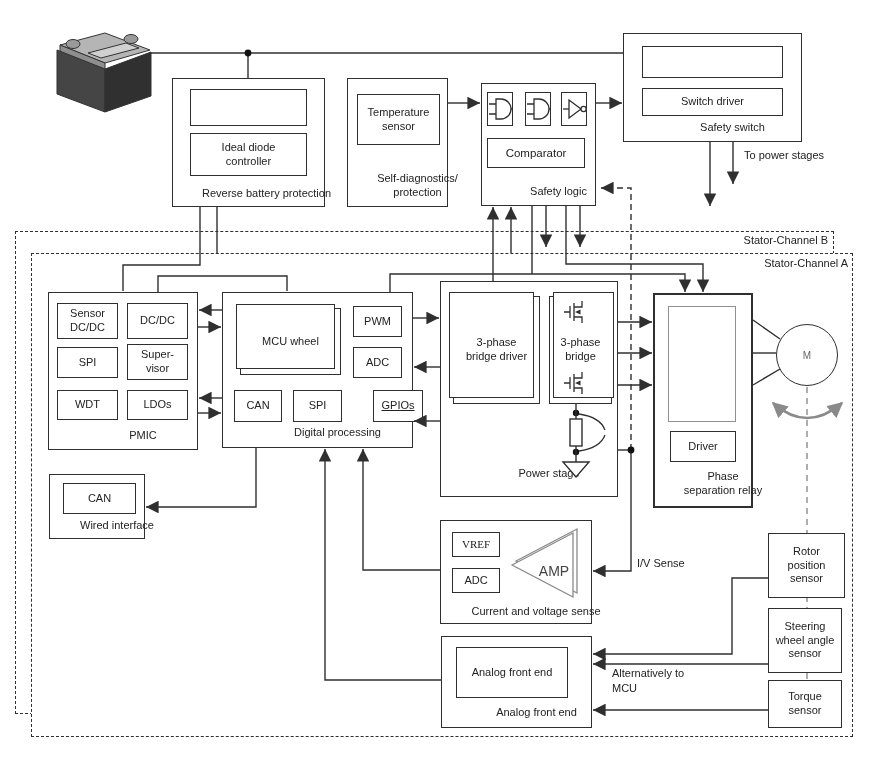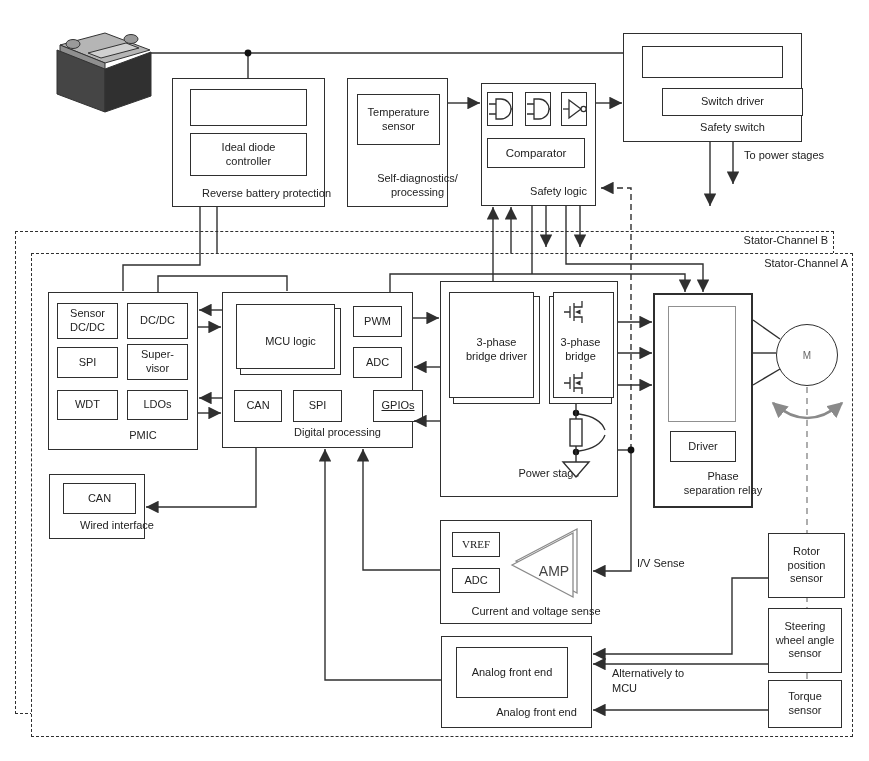--- a/index.html
+++ b/index.html
@@ -32,48 +32,48 @@
 <div class="box" style="left:172px;top:78px;width:153px;height:129px;"></div>
 <div class="box inner" style="left:190px;top:89px;width:117px;height:37px;"></div>
 <div class="box inner cell" style="left:190px;top:133px;width:117px;height:43px;">Ideal diode
 controller</div>
 <div class="lbl" style="left:172px;top:186px;width:149px;">Reverse battery protection</div>
 
 <div class="box" style="left:347px;top:78px;width:101px;height:129px;"></div>
 <div class="box inner cell" style="left:357px;top:94px;width:83px;height:51px;">Temperature
 sensor</div>
 <div class="lbl" style="left:345px;top:171px;width:105px;">Self-diagnostics/
-processing</div>
+protection</div>
 
 <div class="box" style="left:481px;top:83px;width:115px;height:123px;"></div>
 <div class="box inner" style="left:487px;top:92px;width:26px;height:34px;"></div>
 <div class="box inner" style="left:525px;top:92px;width:26px;height:34px;"></div>
 <div class="box inner" style="left:561px;top:92px;width:26px;height:34px;"></div>
 <div class="box inner cell" style="left:487px;top:138px;width:98px;height:30px;font-size:11.5px;">Comparator</div>
 <div class="lbl" style="left:481px;top:184px;width:115px;">Safety logic</div>
 
 <div class="box" style="left:623px;top:33px;width:179px;height:109px;"></div>
 <div class="box inner" style="left:642px;top:46px;width:141px;height:32px;"></div>
-<div class="box inner cell" style="left:642px;top:88px;width:141px;height:28px;margin-left:20px;">Switch driver</div>
+<div class="box inner cell" style="left:642px;top:88px;width:141px;height:28px;">Switch driver</div>
 <div class="lbl" style="left:623px;top:120px;width:179px;">Safety switch</div>
 <div class="free" style="left:744px;top:148px;width:110px;">To power stages</div>
 
 <div class="box" style="left:48px;top:292px;width:150px;height:158px;"></div>
 <div class="box inner cell" style="left:57px;top:303px;width:61px;height:36px;">Sensor
 DC/DC</div>
 <div class="box inner cell" style="left:127px;top:303px;width:61px;height:36px;">DC/DC</div>
 <div class="box inner cell" style="left:57px;top:347px;width:61px;height:31px;">SPI</div>
 <div class="box inner cell" style="left:127px;top:344px;width:61px;height:36px;">Super-
 visor</div>
 <div class="box inner cell" style="left:57px;top:390px;width:61px;height:30px;">WDT</div>
 <div class="box inner cell" style="left:127px;top:390px;width:61px;height:30px;">LDOs</div>
 <div class="lbl" style="left:48px;top:428px;width:150px;">PMIC</div>
 
 <div class="box" style="left:222px;top:292px;width:191px;height:156px;"></div>
-<div class="box inner cell stacked-ul" style="left:240px;top:308px;width:101px;height:67px;">MCU logic</div>
+<div class="box inner cell stacked-ul" style="left:240px;top:308px;width:101px;height:67px;">MCU wheel</div>
 <div class="box inner cell" style="left:353px;top:306px;width:49px;height:31px;">PWM</div>
 <div class="box inner cell" style="left:353px;top:347px;width:49px;height:31px;">ADC</div>
 <div class="box inner cell" style="left:234px;top:390px;width:48px;height:32px;">CAN</div>
 <div class="box inner cell" style="left:293px;top:390px;width:49px;height:32px;">SPI</div>
 <div class="box inner cell" style="left:373px;top:390px;width:50px;height:32px;text-decoration:underline;">GPIOs</div>
 <div class="lbl" style="left:222px;top:425px;width:191px;">Digital processing</div>
 
 <div class="box" style="left:49px;top:474px;width:96px;height:65px;"></div>
 <div class="box inner cell" style="left:63px;top:483px;width:73px;height:31px;">CAN</div>
 <div class="lbl" style="left:49px;top:518px;width:96px;">Wired interface</div>

